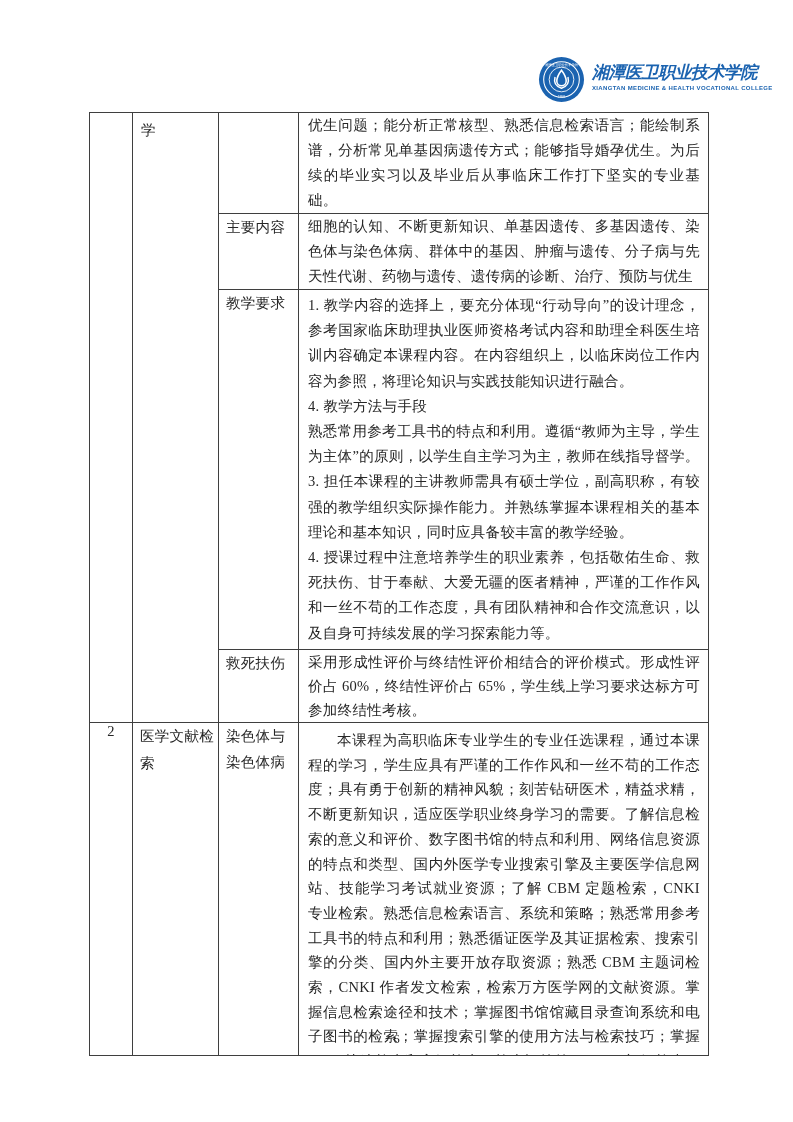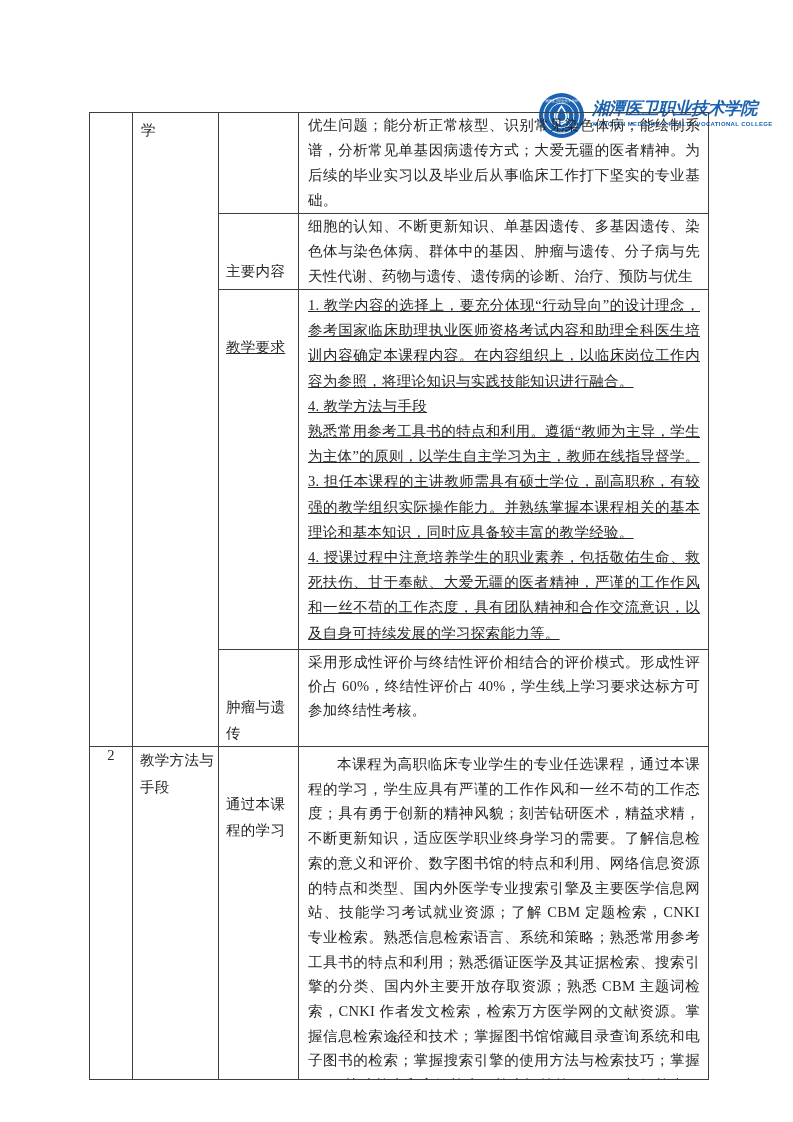--- a/index.html
+++ b/index.html
@@ -7,21 +7,21 @@
   body {
     width: 793px; height: 1122px;
     position: relative;
     font-family: "Liberation Serif", "DejaVu Serif", serif;
     color: #262626;
     overflow: hidden;
   }
 
   
   .header { position: absolute; left: 0; top: 0; width: 793px; height: 112px; }
-  .logo-group { position: absolute; left: 538px; top: 56px; display: flex; align-items: flex-start; margin-top: 36px; }
+  .logo-group { position: absolute; left: 538px; top: 56px; display: flex; align-items: flex-start; }
   .logo-emblem { width: 47px; height: 47px; flex: 0 0 auto; }
   .logo-text { margin-left: 7px; padding-top: 7px; }
   .logo-zh {
     color: #1b63b0;
     font-size: 17px;
     font-weight: bold;
     font-style: italic;
     letter-spacing: -0.5px;
     white-space: nowrap;
     line-height: 20px;
@@ -53,37 +53,37 @@
   }
   td.cell-index   { width: 43px;  text-align: center; }
   td.cell-course  { width: 86px; }
   td.cell-label   { width: 80px; }
   td.cell-content { width: 410px; }
 
   td.v-mid { vertical-align: middle; }
 
   .course-tail { display: block; padding: 5px 0 0 8px; line-height: 25px; }
   .course-name { display: block; padding: 0 2px 0 7px; line-height: 27px; }
-  .label-text  { display: block; padding: 0 2px 0 7px; line-height: 26px; margin-top: 44px; }
+  .label-text  { display: block; padding: 0 2px 0 7px; line-height: 26px; }
 
   .content-block {
     padding: 0 8px 0 9px;
     text-align: justify;
     text-justify: inter-character;
   }
   .lh-a { line-height: 25px; padding-top: 0; }          
   .lh-b { line-height: 25px; padding-top: 0; }          
   .lh-c { line-height: 25.2px; padding-top: 3px; }      
   .lh-d { line-height: 24px;   padding-top: 0; }        
   .lh-e { line-height: 24.7px; padding-top: 5px; height: 331px; } 
   .first-indent { text-indent: 2em; }
 
   tr.row-a { height: 75px; }
   tr.row-b { height: 75px; }
-  tr.row-c { height: 360px; text-decoration: underline; }
+  tr.row-c { height: 360px; }
   tr.row-d { height: 73px; }
   tr.row-e { height: 333px; }
 
   
   .footer {
     position: absolute; left: 0; top: 1031px; width: 793px;
     text-align: center;
     font-size: 13px;
     color: #262626;
   }
@@ -113,21 +113,21 @@
   <table class="course-table">
 
     <tbody>
         <tr class="row-a">
       <td class="cell-index" rowspan="4"><span></span></td>
       <td class="cell-course" rowspan="4">
             <span class="course-tail">学</span>
           </td>
       <td class="cell-label"></td>
       <td class="cell-content">
-        <div class="content-block lh-a">优生问题；能分析正常核型、识别常见染色体病；能绘制系谱，分析常见单基因病遗传方式；大爱无疆的医者精神。为后续的毕业实习以及毕业后从事临床工作打下坚实的专业基础。</div>
+        <div class="content-block lh-a">优生问题；能分析正常核型、熟悉信息检索语言；能绘制系谱，分析常见单基因病遗传方式；能够指导婚孕优生。为后续的毕业实习以及毕业后从事临床工作打下坚实的专业基础。</div>
       </td>
     </tr>
     <tr class="row-b">
       <td class="cell-label v-mid">
             <span class="label-text">主要内容</span>
           </td>
       <td class="cell-content">
         <div class="content-block lh-b">细胞的认知、不断更新知识、单基因遗传、多基因遗传、染色体与染色体病、群体中的基因、肿瘤与遗传、分子病与先天性代谢、药物与遗传、遗传病的诊断、治疗、预防与优生</div>
       </td>
     </tr>
@@ -140,34 +140,34 @@
           <div>1. 教学内容的选择上，要充分体现“行动导向”的设计理念，参考国家临床助理执业医师资格考试内容和助理全科医生培训内容确定本课程内容。在内容组织上，以临床岗位工作内容为参照，将理论知识与实践技能知识进行融合。</div>
           <div>4. 教学方法与手段</div>
           <div>熟悉常用参考工具书的特点和利用。遵循“教师为主导，学生为主体”的原则，以学生自主学习为主，教师在线指导督学。</div>
           <div>3. 担任本课程的主讲教师需具有硕士学位，副高职称，有较强的教学组织实际操作能力。并熟练掌握本课程相关的基本理论和基本知识，同时应具备较丰富的教学经验。</div>
           <div>4. 授课过程中注意培养学生的职业素养，包括敬佑生命、救死扶伤、甘于奉献、大爱无疆的医者精神，严谨的工作作风和一丝不苟的工作态度，具有团队精神和合作交流意识，以及自身可持续发展的学习探索能力等。</div>
         </div>
       </td>
     </tr>
     <tr class="row-d">
       <td class="cell-label v-mid">
-            <span class="label-text">肿瘤与遗传</span>
+            <span class="label-text">救死扶伤</span>
           </td>
       <td class="cell-content">
-        <div class="content-block lh-d">采用形成性评价与终结性评价相结合的评价模式。形成性评价占 60%，终结性评价占 40%，学生线上学习要求达标方可参加终结性考核。</div>
+        <div class="content-block lh-d">采用形成性评价与终结性评价相结合的评价模式。形成性评价占 60%，终结性评价占 65%，学生线上学习要求达标方可参加终结性考核。</div>
       </td>
     </tr>
 
     <tr class="row-e">
       <td class="cell-index v-mid"><span>2</span></td>
       <td class="cell-course v-mid">
-            <span class="course-name">教学方法与手段</span>
+            <span class="course-name">医学文献检索</span>
           </td>
       <td class="cell-label v-mid">
-            <span class="label-text">通过本课程的学习</span>
+            <span class="label-text">染色体与染色体病</span>
           </td>
       <td class="cell-content">
         <div class="content-block lh-e first-indent">本课程为高职临床专业学生的专业任选课程，通过本课程的学习，学生应具有严谨的工作作风和一丝不苟的工作态度；具有勇于创新的精神风貌；刻苦钻研医术，精益求精，不断更新知识，适应医学职业终身学习的需要。了解信息检索的意义和评价、数字图书馆的特点和利用、网络信息资源的特点和类型、国内外医学专业搜索引擎及主要医学信息网站、技能学习考试就业资源；了解 CBM 定题检索，CNKI 专业检索。熟悉信息检索语言、系统和策略；熟悉常用参考工具书的特点和利用；熟悉循证医学及其证据检索、搜索引擎的分类、国内外主要开放存取资源；熟悉 CBM 主题词检索，CNKI 作者发文检索，检索万方医学网的文献资源。掌握信息检索途径和技术；掌握图书馆馆藏目录查询系统和电子图书的检索；掌握搜索引擎的使用方法与检索技巧；掌握 CBM 快速检索和高级检索、检索运算符，CNKI 初级检索、高级检索和一</div>
       </td>
     </tr>
   </tbody>
     </table>
 </div>
 
 <div class="footer">

